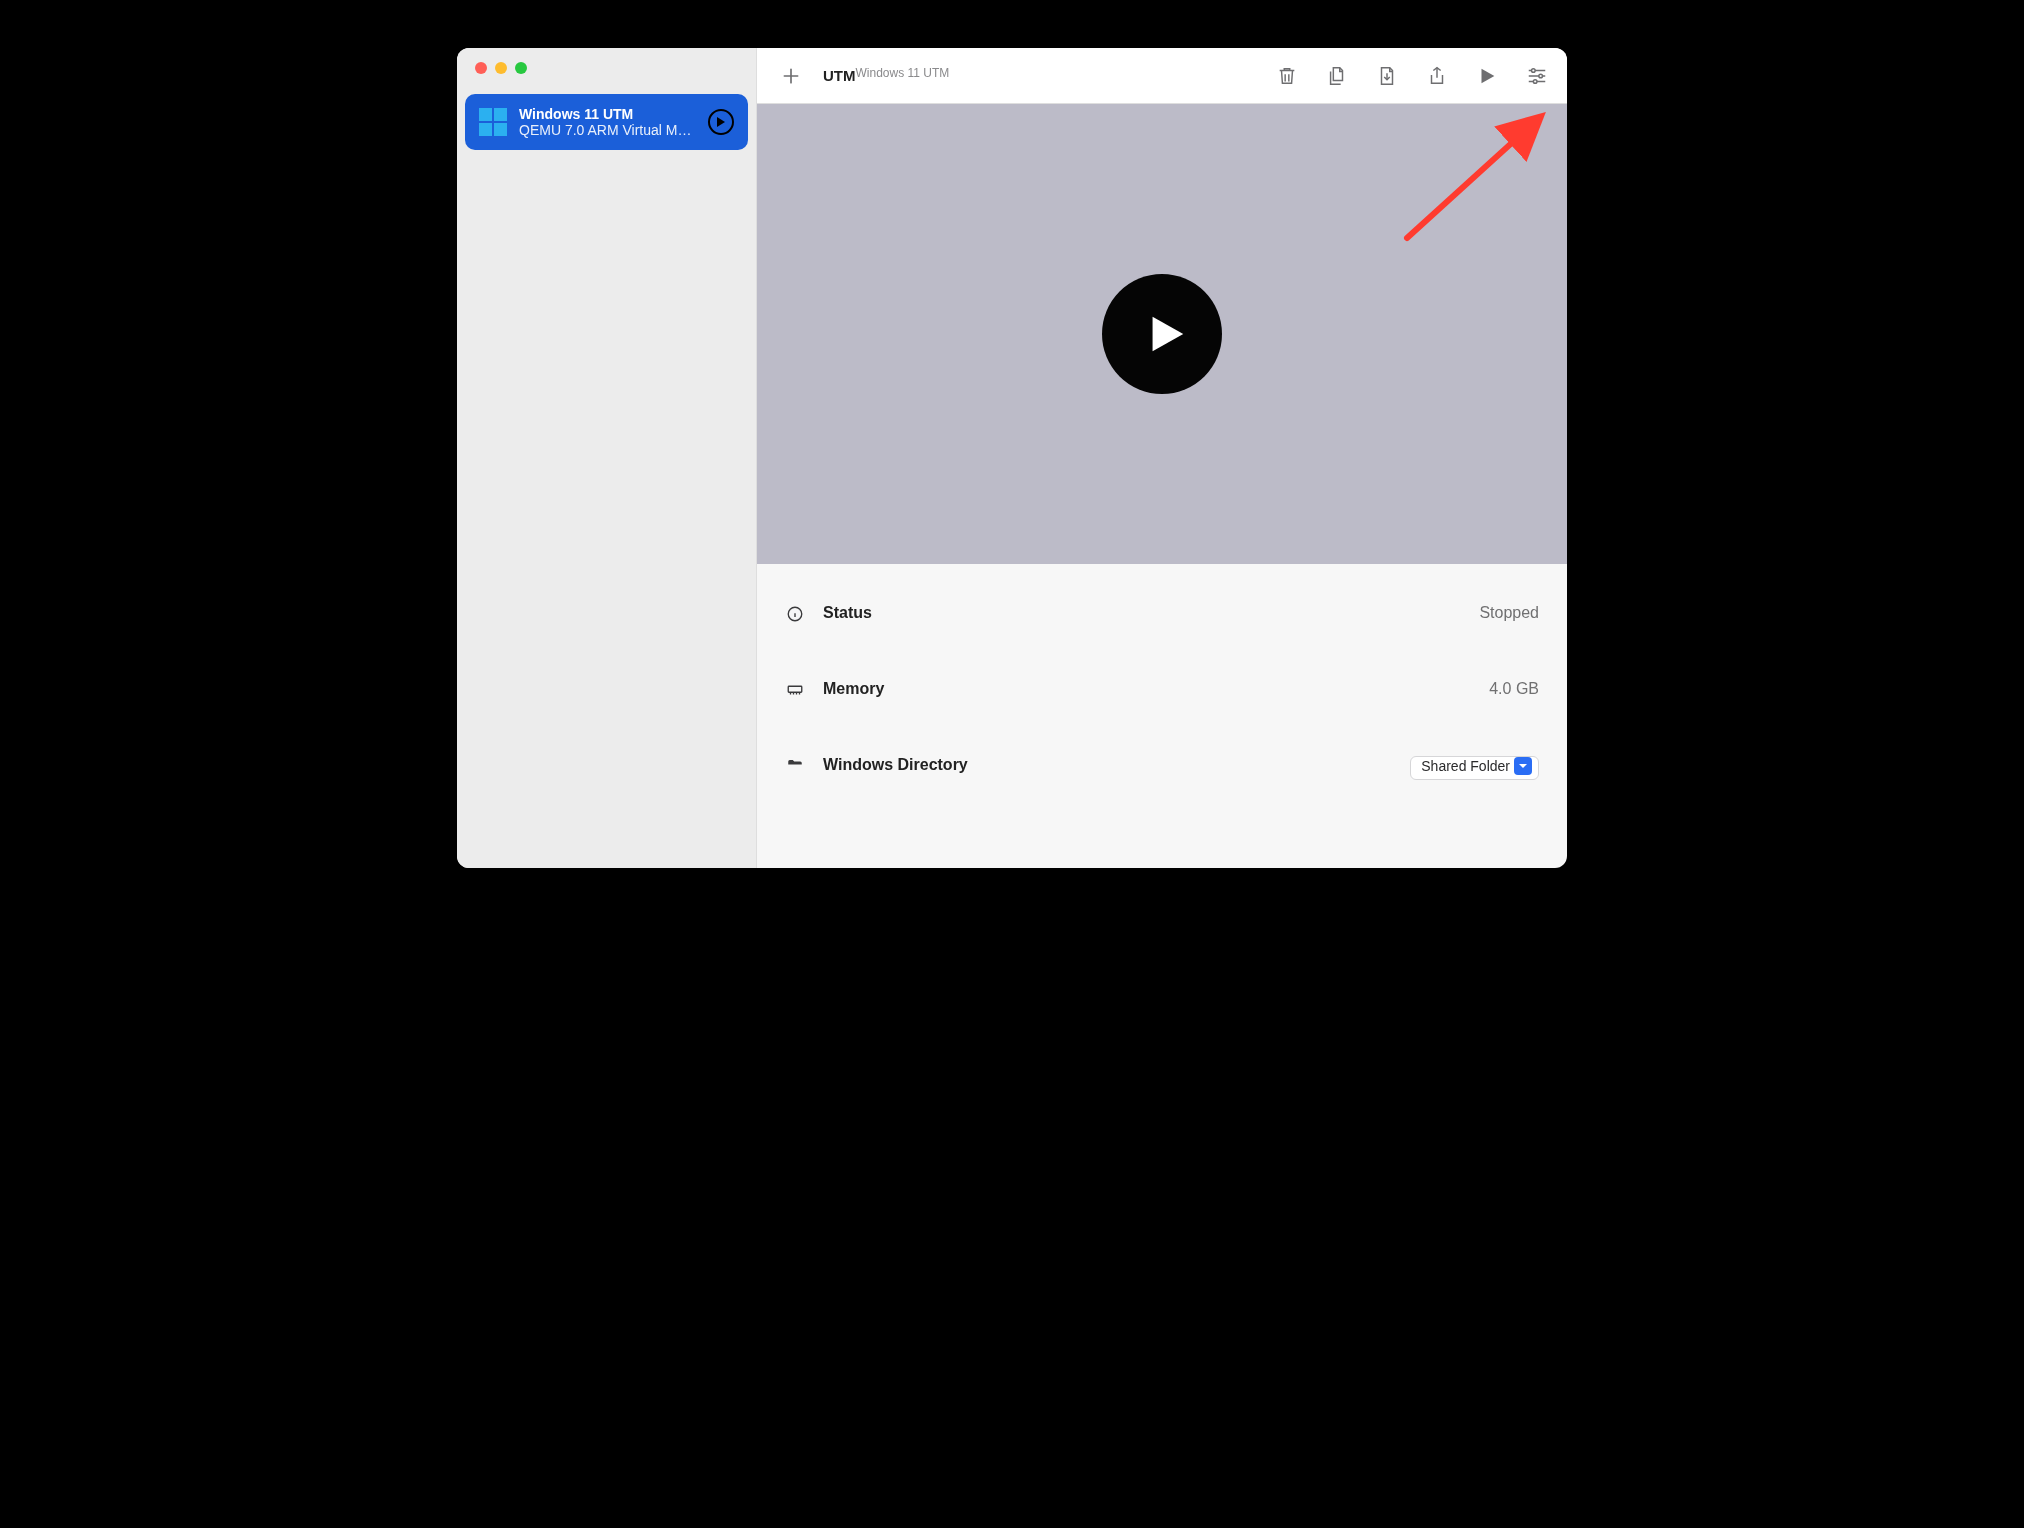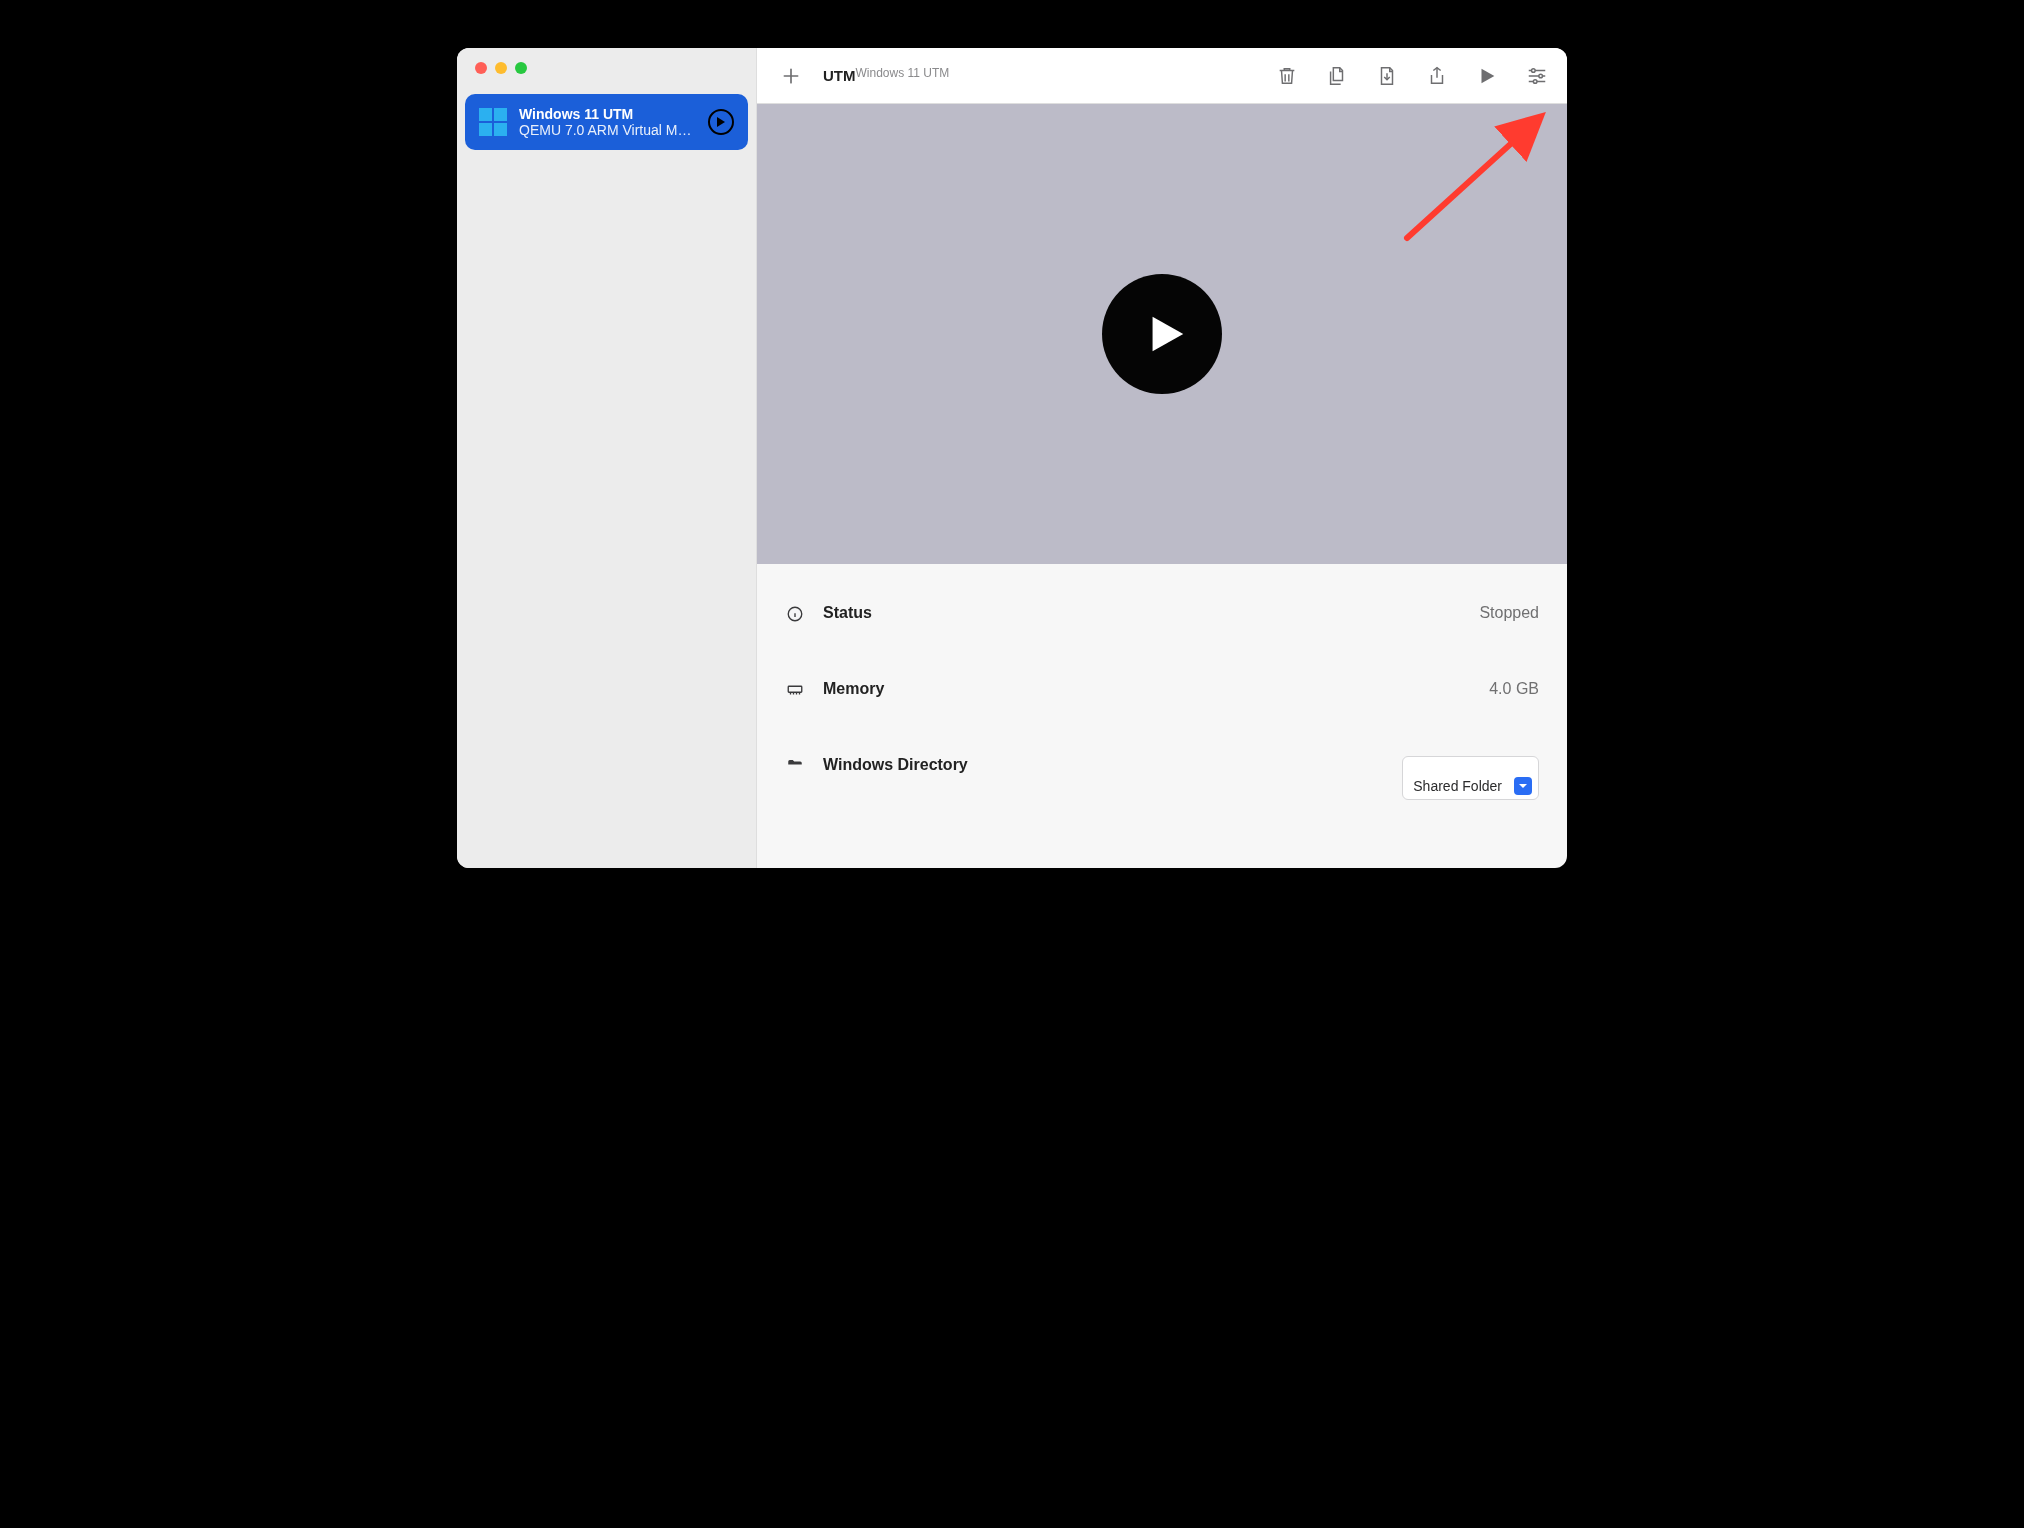--- a/index.html
+++ b/index.html
@@ -122,23 +122,23 @@
     gap:18px;
     font-size:16px;
     margin-top:24px;
   }
   .row .ic{width:20px;height:20px;flex:none;color:#3a3a3c;display:flex;align-items:center;justify-content:center;}
   .row .ic svg{width:18px;height:18px;}
   .row .label{font-weight:700;color:var(--text);}
   .row .spacer{flex:1;}
   .row .value{color:var(--value);white-space:nowrap;}
   .row .shared-btn{
-    display:flex;align-items:center;gap:12px;
+    display:flex;align-items:center;gap:4px;
     background:#fff;border:1px solid #d6d6d8;border-radius:6px;
-    padding:20px 6px 4px 10px;
+    padding:0 6px 4px 10px;
     font-size:14px;color:#2b2b2c;cursor:pointer;
   }
   .row .shared-btn .chev{
     width:18px;height:18px;border-radius:4px;background:#2a6df4;
     display:flex;align-items:center;justify-content:center;
   }
   .row .shared-btn .chev svg{width:10px;height:10px;fill:#fff;}
   
   .arrow-annot{position:absolute;pointer-events:none;}
 </style>

